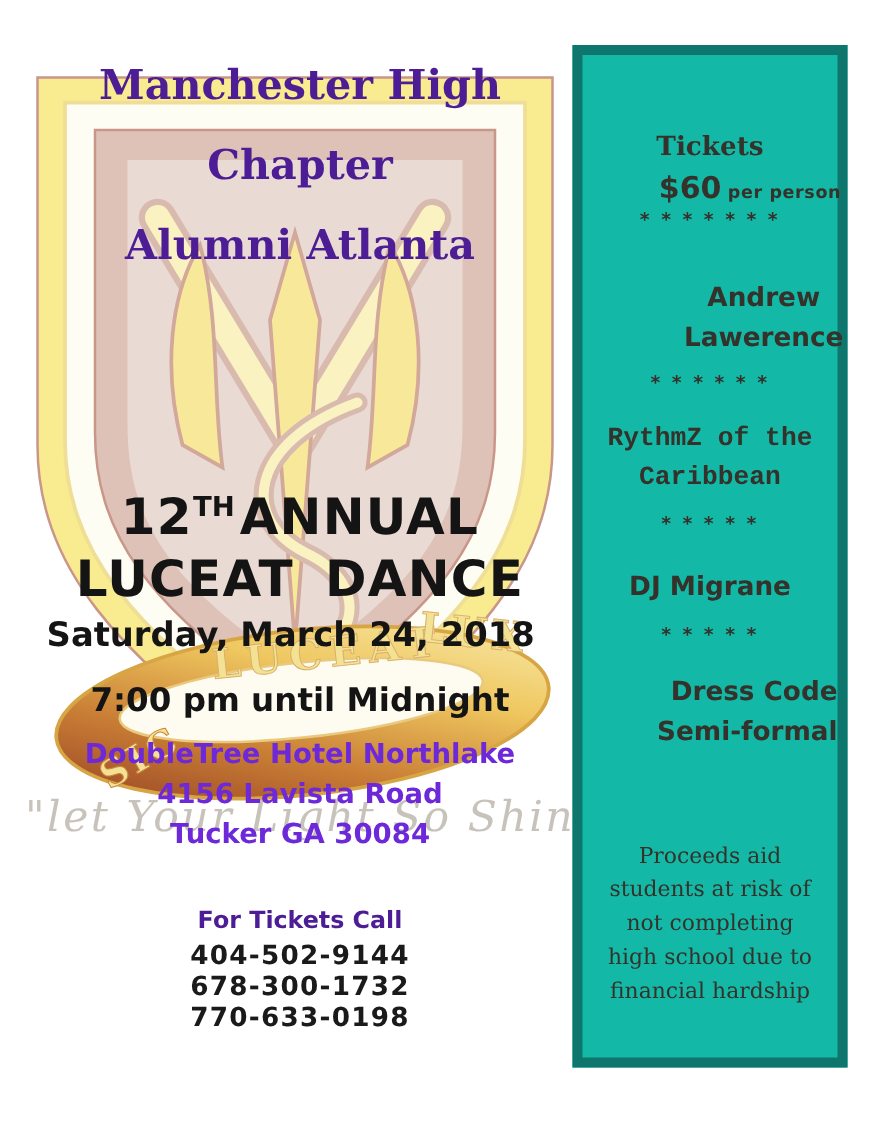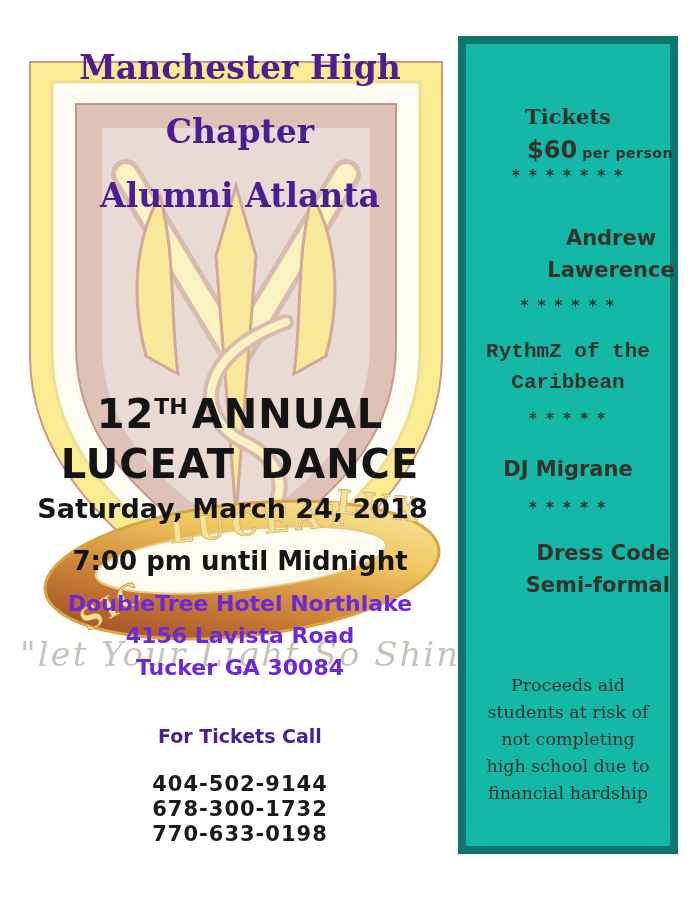--- a/index.html
+++ b/index.html
@@ -21,21 +21,21 @@
   .edition .rest{margin-left:4px;}
   .edition .l2{word-spacing:10px;}
   .date-line{left:5px;top:493px;width:455px;z-index:2;color:#141414;
     font-weight:bold;font-size:27px;}
   .time-line{left:20px;top:546px;width:440px;z-index:2;color:#141414;
     font-weight:bold;font-size:26px;}
   .venue-block{left:20px;top:588px;width:440px;z-index:2;color:#6d28d9;
     font-weight:bold;font-size:22px;line-height:32px;}
   .contact-heading{left:20px;top:725px;width:440px;z-index:2;color:#4c1d95;
     font-weight:bold;font-size:19px;}
-  .phones{left:20px;top:772px;width:440px;z-index:2;color:#1a1a1a;
+  .phones{left:20px;top:752px;width:440px;z-index:2;color:#1a1a1a;
     font-weight:bold;font-size:21px;line-height:25px;letter-spacing:1px;}
   .script-quote{left:20px;top:634px;width:440px;z-index:1;color:#C7C3BB;
     font-family:"DejaVu Serif",serif;font-style:italic;font-size:34px;letter-spacing:2px;
     white-space:nowrap;}
 
   
   .sidebar{left:458px;top:36px;width:220px;height:818px;box-sizing:border-box;
     background:#14b8a6;border:8px solid #0f766e;z-index:3;}
   .sb{position:absolute;left:0;width:100%;text-align:center;color:#34322A;}
   .serifhead{font-family:"DejaVu Serif",serif;font-weight:bold;font-size:21px;}

